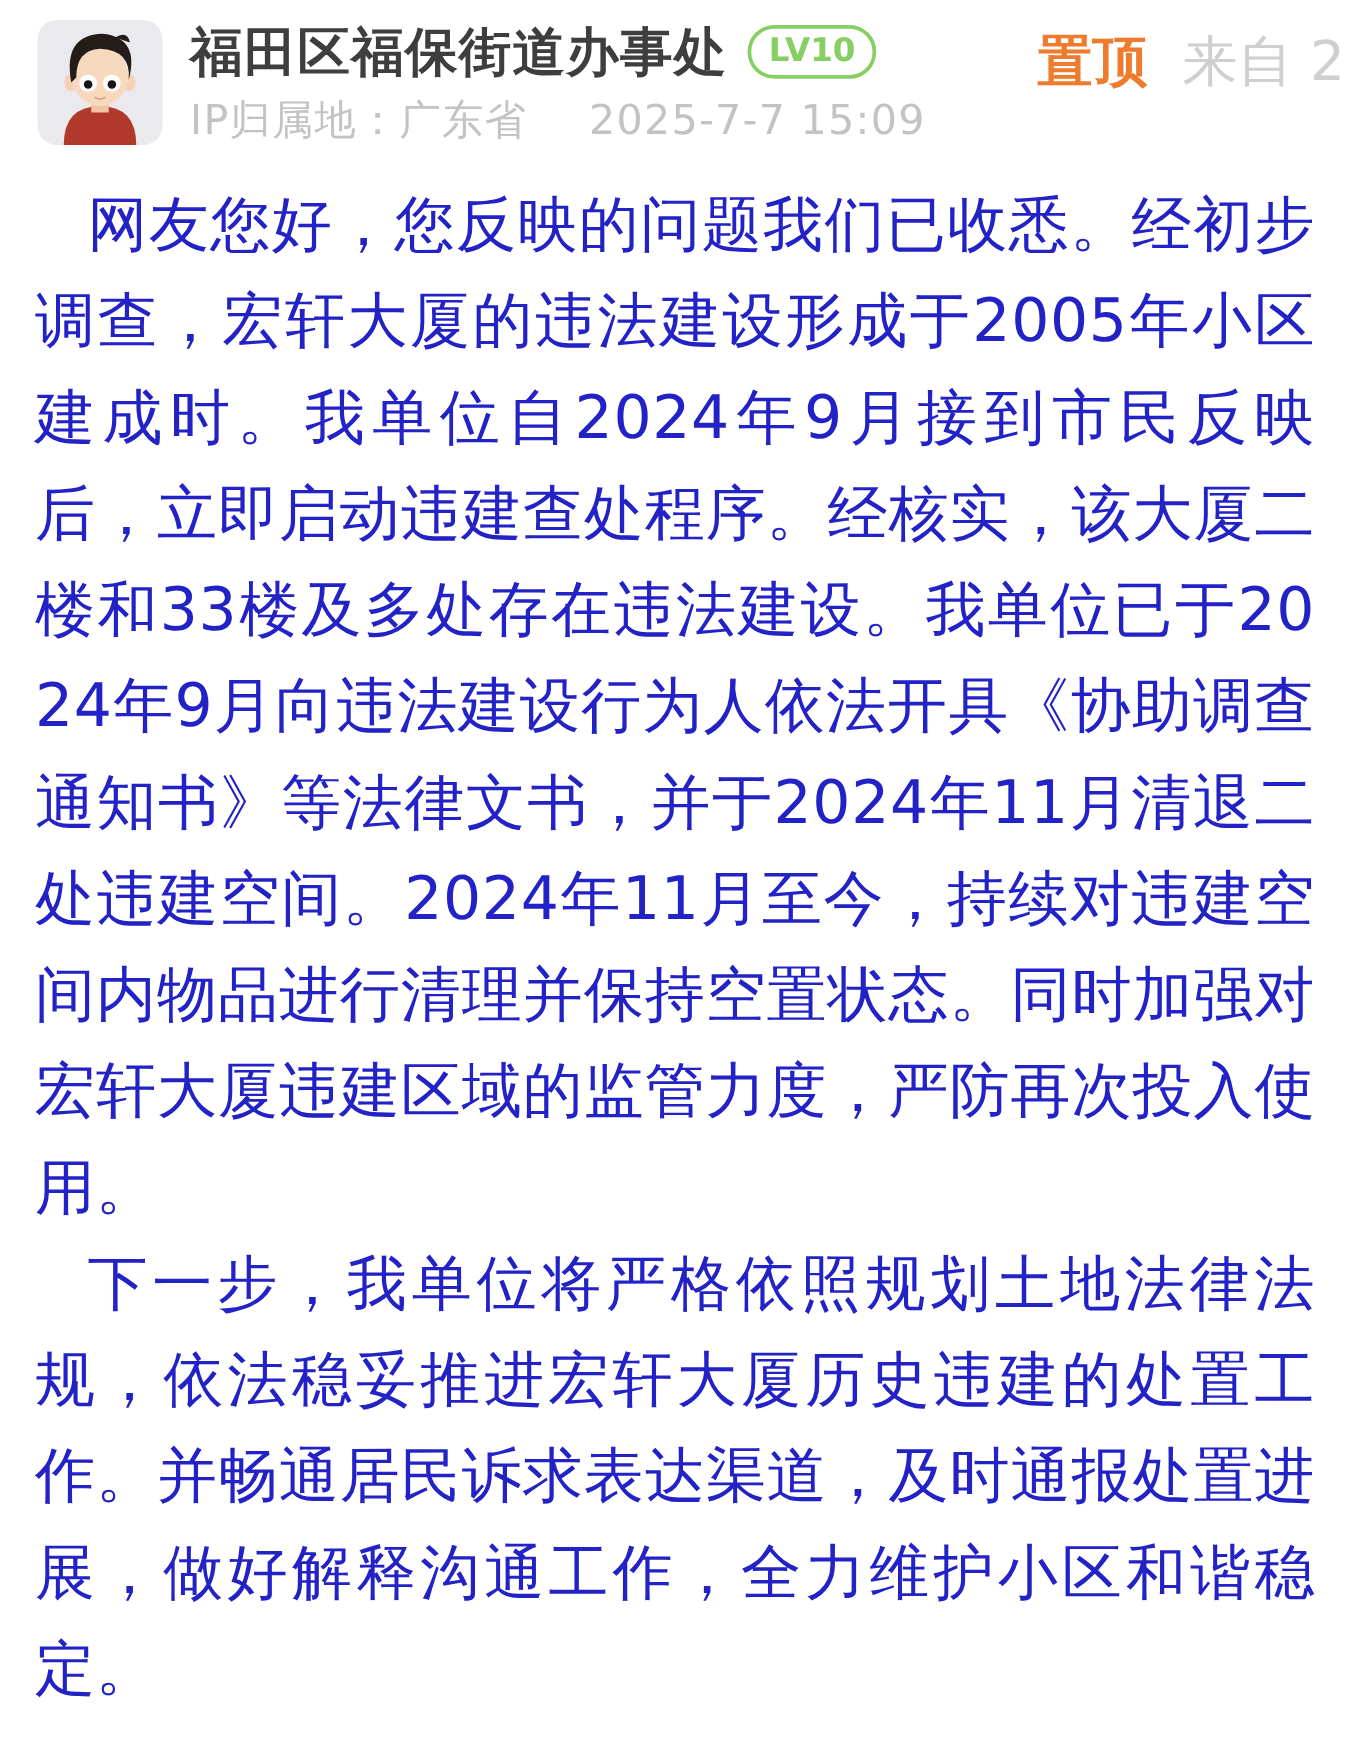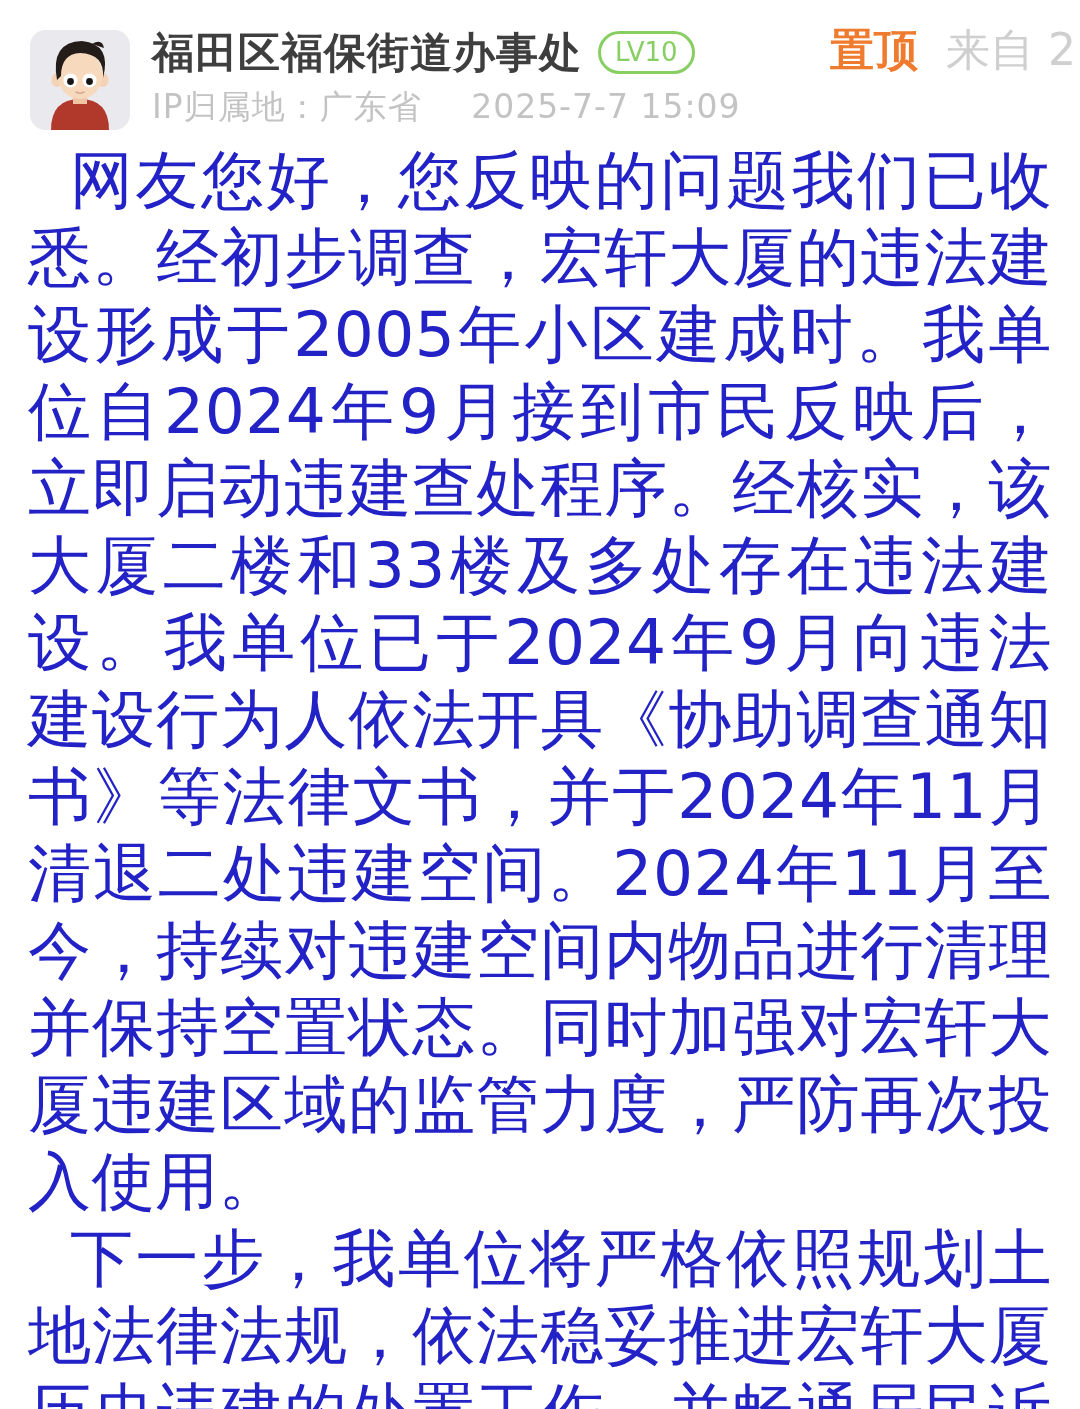--- a/index.html
+++ b/index.html
@@ -19,21 +19,21 @@
     width: 1080px;
     height: 1409px;
     margin: 0 auto;
     background: var(--page-bg);
     overflow: hidden;
   }
   
   .header {
     position: relative;
     display: flex;
-    align-items: flex-end;
+    align-items: flex-start;
     padding: 16px 28px 0 30px;
     height: 130px;
   }
   .avatar {
     width: 100px;
     height: 100px;
     border-radius: 16px;
     overflow: hidden;
     flex: 0 0 auto;
     background: var(--avatar-bg);
@@ -58,21 +58,21 @@
     white-space: nowrap;
   }
   .level-badge {
     display: inline-flex;
     align-items: center;
     justify-content: center;
     border: 3px solid var(--level-badge);
     color: var(--level-badge);
     border-radius: 22px;
     font-size: 26px;
-    font-weight: normal;
+    font-weight: bold;
     padding: 5px 14px 6px;
     line-height: 1;
     white-space: nowrap;
   }
   .meta-row {
     margin-top: 11px;
     font-size: 33px;
     color: var(--meta);
     white-space: nowrap;
     letter-spacing: 1px;
@@ -92,21 +92,21 @@
   }
   .from-floor-label {
     color: #CFCFCF;
     margin-left: 14px;
   }
   
   .post-body {
     padding: 12px 28px 0 28px;
   }
   .post-paragraph {
-    font-size: 63px;
+    font-size: 48px;
     line-height: 77px;
     color: var(--body-text);
     text-indent: 42px;
     letter-spacing: 0.5px;
     text-align: justify;
     word-break: break-all;
   }
 </style>
 </head>
 <body>

